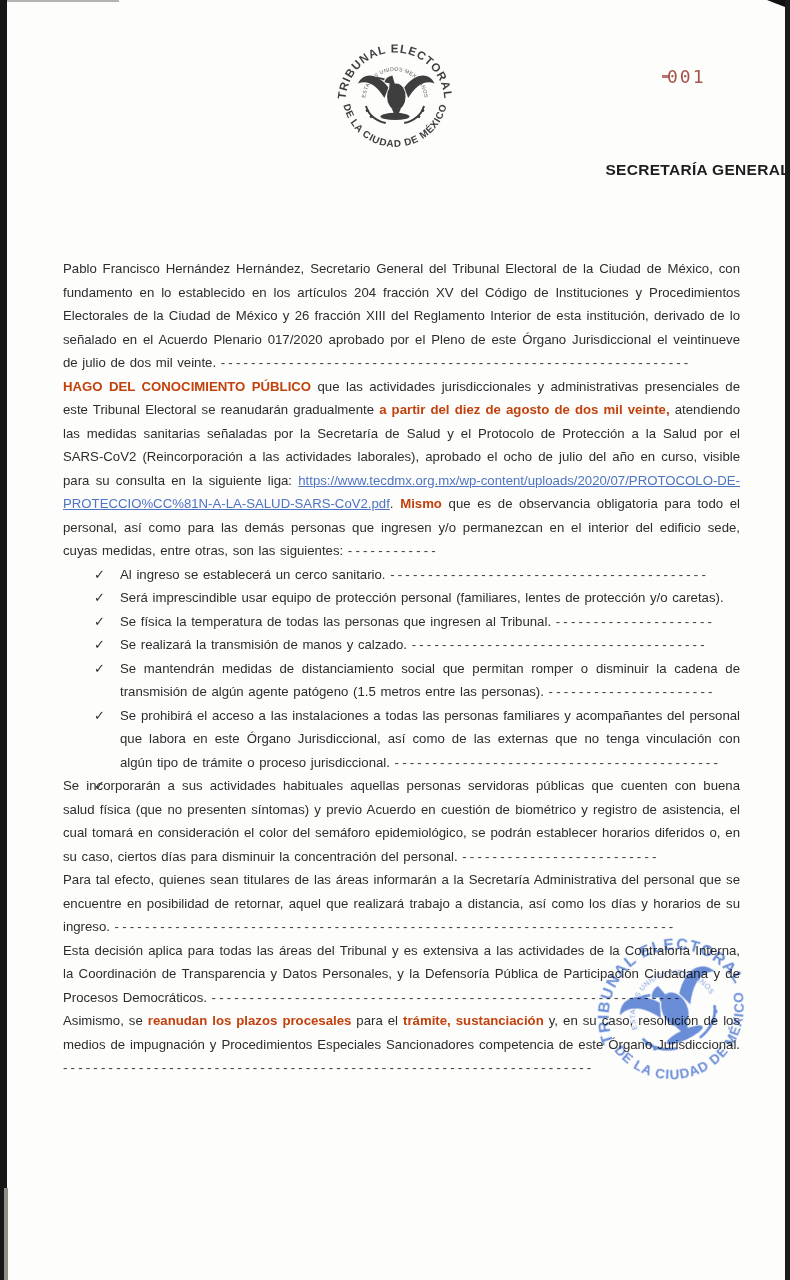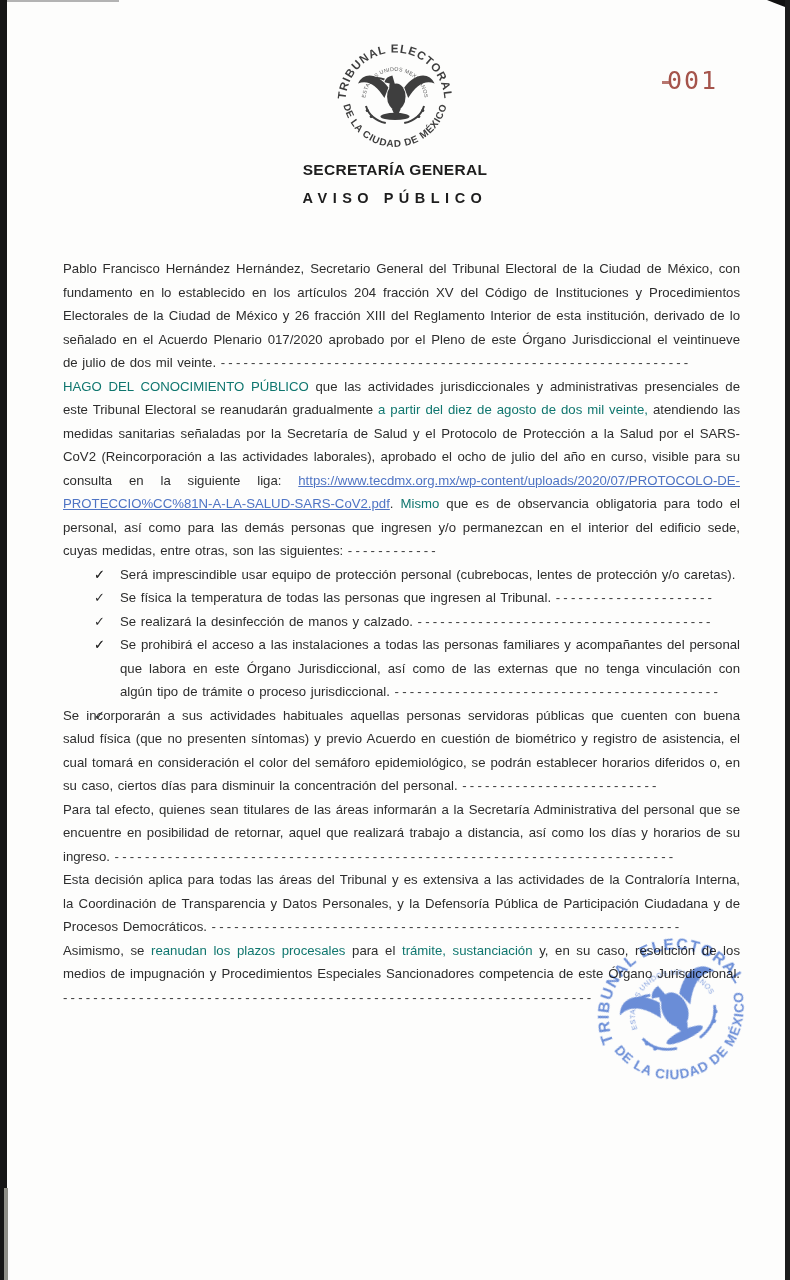--- a/index.html
+++ b/index.html
@@ -16,42 +16,42 @@
                     clip-path:polygon(0 0,100% 0,100% 100%,35% 35%); }
   .edge-top-left { position:absolute; top:0; left:7px; width:112px; height:2px; background:#777; opacity:.55; }
 
   
   .seal-top {
     position:absolute; top:32px; left:50%; transform:translateX(-50%);
     width:132px; height:132px; color:#3e3e3e; filter:blur(.35px);
   }
   .folio {
     position:absolute; top:66px; left:662px;
-    font-family:"DejaVu Sans Mono",monospace; font-size:25px;
+    font-family:"DejaVu Sans Mono",monospace; font-size:18px;
     color:#a5544b; letter-spacing:2px; filter:blur(.3px);
   }
   .folio::before { content:""; display:inline-block; width:7px; height:3px;
                    background:currentColor; vertical-align:5px; margin-right:-2px; opacity:.8; }
   .dept {
-    position:absolute; top:161px; left:0; width:100%; text-align:center;
+    position:absolute; top:161px; left:0; width:100%; text-align:right;
     font-weight:bold; font-size:15.5px; letter-spacing:.3px; color:#1d1d1d;
   }
   .title {
     position:absolute; top:190px; left:0; width:100%; text-align:center;
     font-weight:bold; font-size:14.5px; letter-spacing:5.5px; color:#1d1d1d;
   }
 
   
   .content {
     position:absolute; top:216px; left:63px; width:677px;
     font-size:13.2px; line-height:23.5px; color:#2d2d2d;
     text-align:justify; word-spacing:1px;margin-top:41px;
   }
   .content p { margin:0; }
-  .b    { font-weight:normal; color:#0f766e; }
+  .b    { font-weight:bold; color:#c2410c; }
   .dash { letter-spacing:3.2px; color:#3a3a3a; }
   .link { color:#4f74c4; text-decoration:underline; }
   .check { position:relative; padding-left:57px; }
   .check .mark { position:absolute; left:31px; top:0; font-size:13px; color:#2f2f2f; }
 
   
   .stamp-blue {
     position:absolute; top:922px; left:584px; width:180px; height:180px;
     color:#5b82d6; transform:rotate(-25deg); opacity:.9;
     mix-blend-mode:multiply; filter:blur(.3px); z-index:5;
@@ -102,44 +102,45 @@
   <div class="edge-top-right"></div>
   <div class="edge-top-left"></div>
 
   <svg class="seal-top" viewBox="0 0 200 200">
     <use href="#seal-sym"></use>
   </svg>
 
   <div class="folio">001</div>
 
   <div class="dept">SECRETARÍA GENERAL</div>
-  <div class="title">AVISO PÚBLICO</div>
 
   <div class="content">
     <p><span>Pablo Francisco Hernández Hernández, Secretario General del Tribunal Electoral de la Ciudad de México, con fundamento en lo establecido en los artículos 204 fracción XV del Código de Instituciones y Procedimientos Electorales de la Ciudad de México y 26 fracción XIII del Reglamento Interior de esta institución, derivado de lo señalado en el Acuerdo Plenario 017/2020 aprobado por el Pleno de este Órgano Jurisdiccional el veintinueve de julio de dos mil veinte. </span><span class="dash">--------------------------------------------------------------</span></p>
     <p><span class="b">HAGO DEL CONOCIMIENTO PÚBLICO</span><span> que las actividades jurisdiccionales y administrativas presenciales de este Tribunal Electoral se reanudarán gradualmente </span><span class="b">a partir del diez de agosto de dos mil veinte,</span><span> atendiendo las medidas sanitarias señaladas por la Secretaría de Salud y el Protocolo de Protección a la Salud por el SARS-CoV2 (Reincorporación a las actividades laborales), aprobado el ocho de julio del año en curso, visible para su consulta en la siguiente liga: </span><a href="#" class="link">https://www.tecdmx.org.mx/wp-content/uploads/2020/07/PROTOCOLO-DE-PROTECCIO%CC%81N-A-LA-SALUD-SARS-CoV2.pdf</a><span>. </span><span class="b">Mismo</span><span> que es de observancia obligatoria para todo el personal, así como para las demás personas que ingresen y/o permanezcan en el interior del edificio sede, cuyas medidas, entre otras, son las siguientes: </span><span class="dash">------------</span></p>
 
     <div>
       <div class="check">
         <span class="mark">✓</span>
+        <span><span>Al ingreso se establecerá un cerco sanitario. </span><span class="dash">------------------------------------------</span></span>
       </div>
       <div class="check">
         <span class="mark">✓</span>
-        <span><span>Será imprescindible usar equipo de protección personal (cubrebocas, lentes de protección y/o caretas).</span></span>
+        <span><span>Será imprescindible usar equipo de protección personal (familiares, lentes de protección y/o caretas).</span></span>
       </div>
       <div class="check">
         <span class="mark">✓</span>
         <span><span>Se física la temperatura de todas las personas que ingresen al Tribunal. </span><span class="dash">---------------------</span></span>
       </div>
       <div class="check">
         <span class="mark">✓</span>
-        <span><span>Se realizará la desinfección de manos y calzado. </span><span class="dash">---------------------------------------</span></span>
+        <span><span>Se realizará la transmisión de manos y calzado. </span><span class="dash">---------------------------------------</span></span>
       </div>
       <div class="check">
         <span class="mark">✓</span>
+        <span><span>Se mantendrán medidas de distanciamiento social que permitan romper o disminuir la cadena de transmisión de algún agente patógeno (1.5 metros entre las personas). </span><span class="dash">----------------------</span></span>
       </div>
       <div class="check">
         <span class="mark">✓</span>
         <span><span>Se prohibirá el acceso a las instalaciones a todas las personas familiares y acompañantes del personal que labora en este Órgano Jurisdiccional, así como de las externas que no tenga vinculación con algún tipo de trámite o proceso jurisdiccional. </span><span class="dash">-------------------------------------------</span></span>
       </div>
       <div class="check">
         <span class="mark">✓</span>
       </div>
     </div>
 

